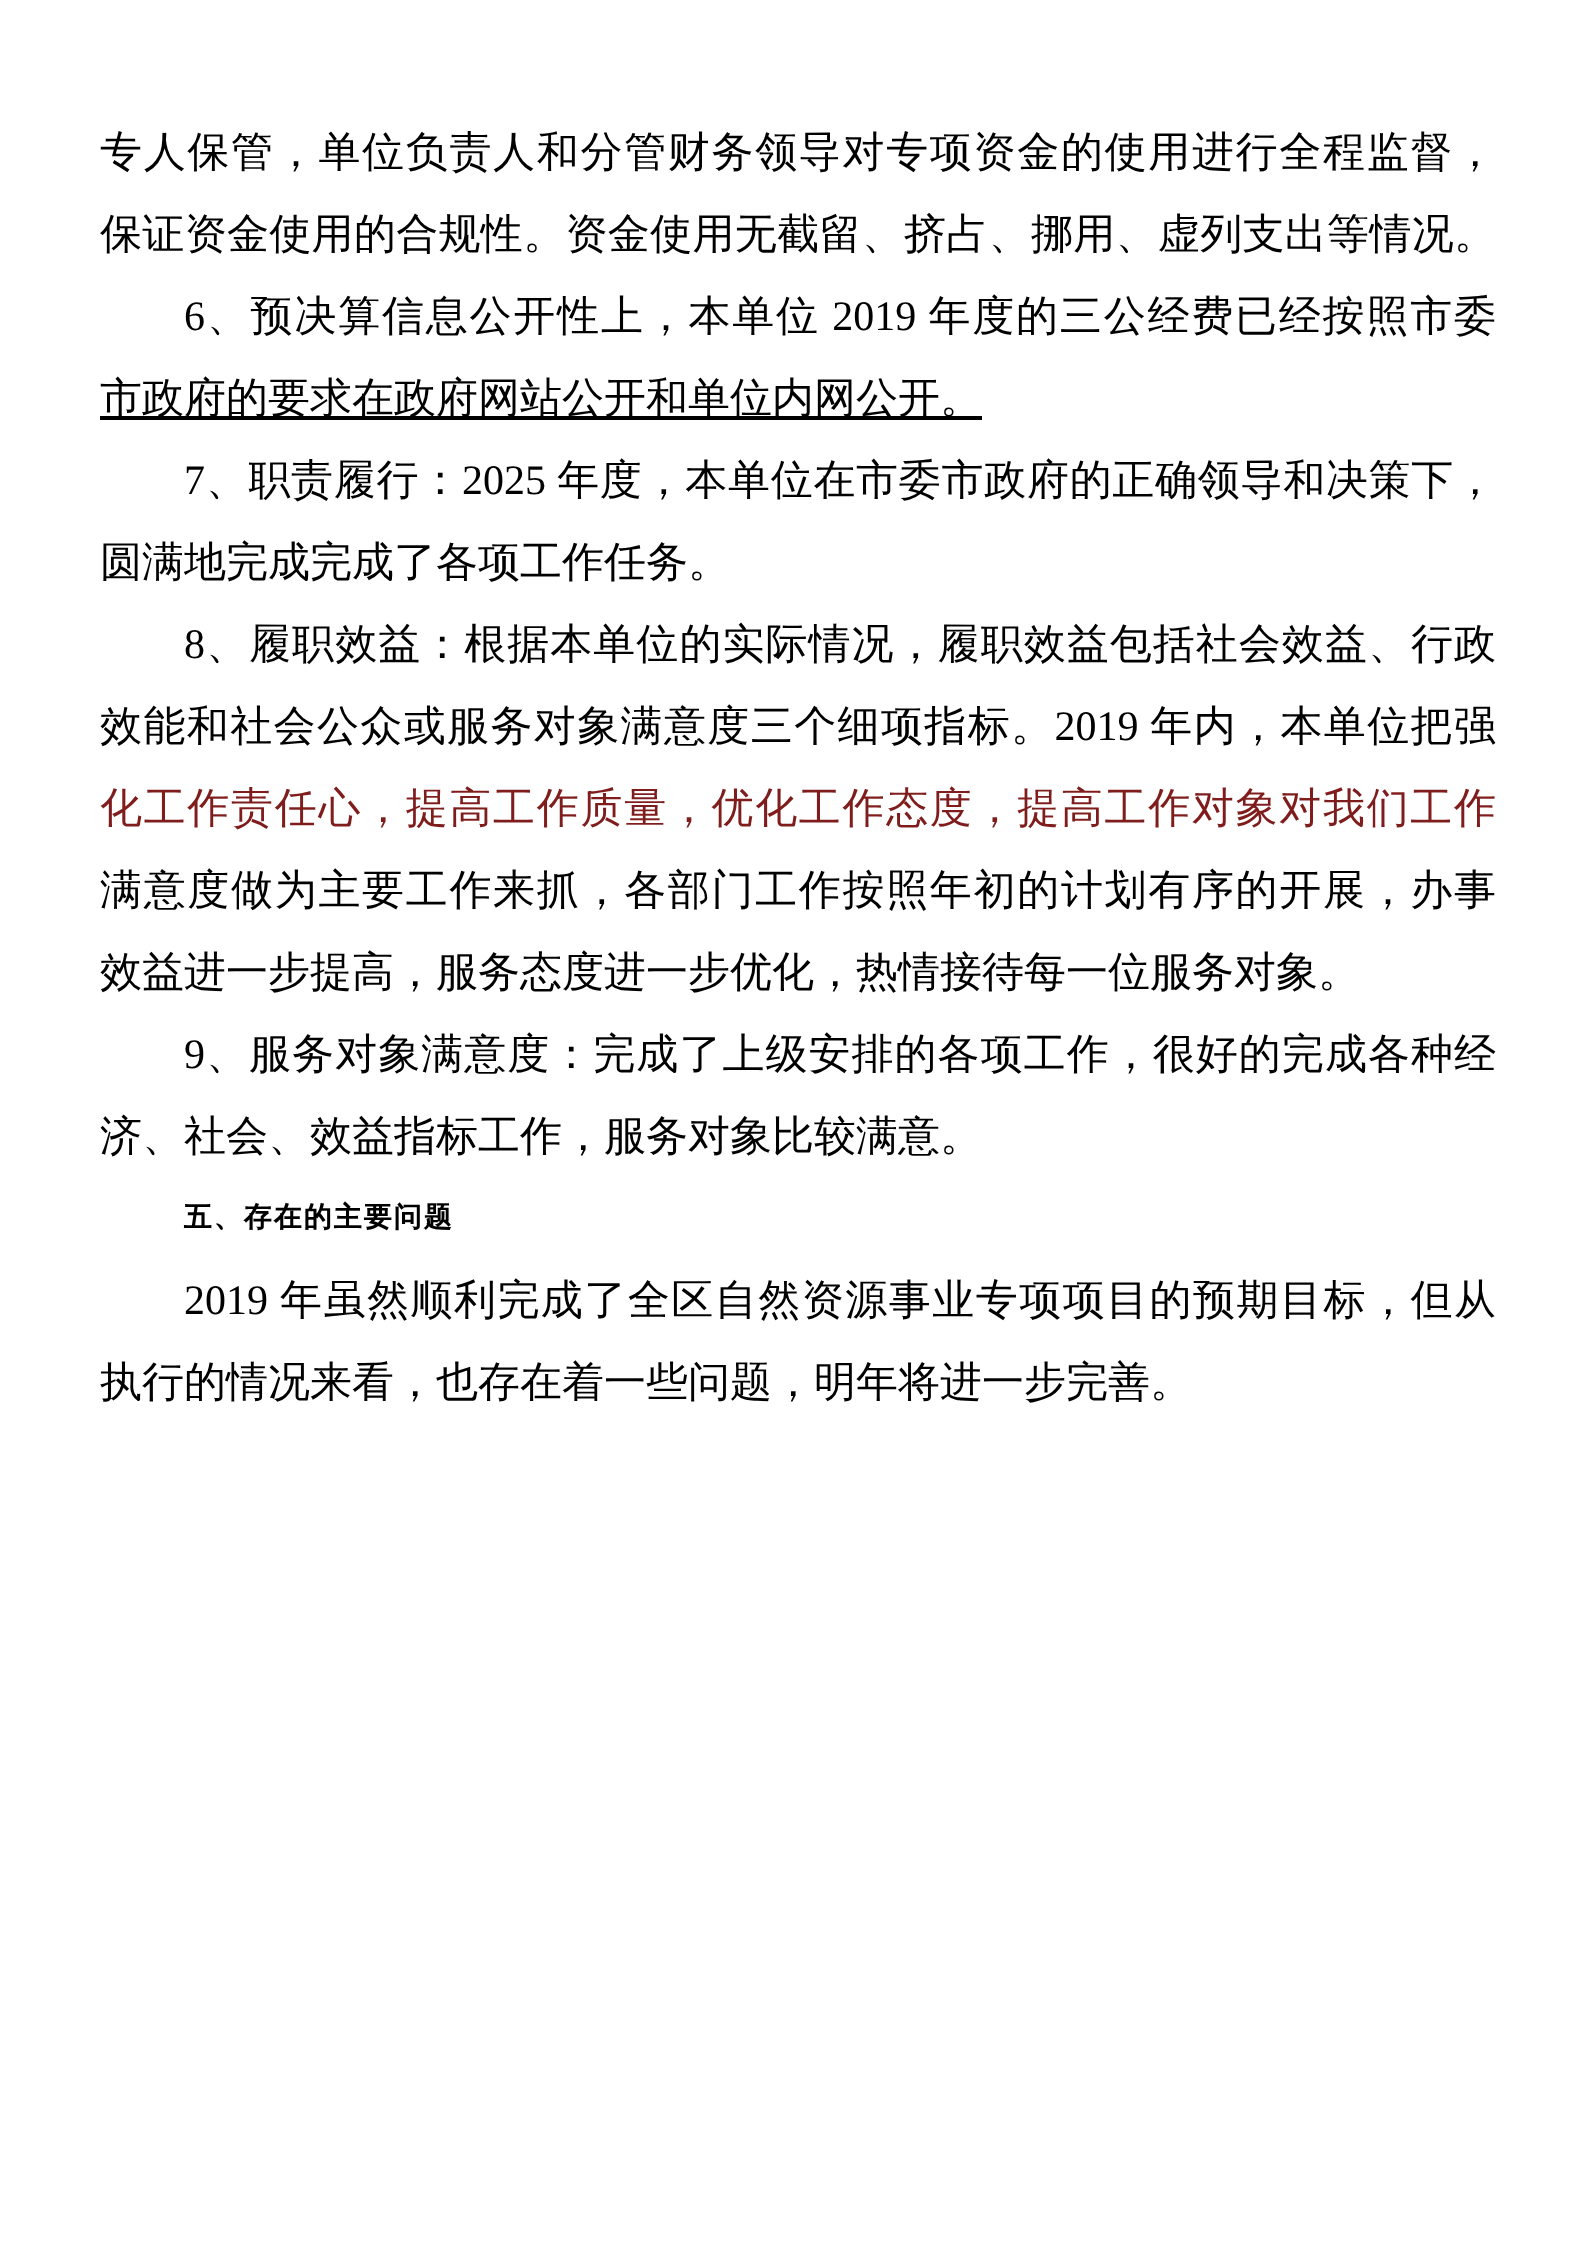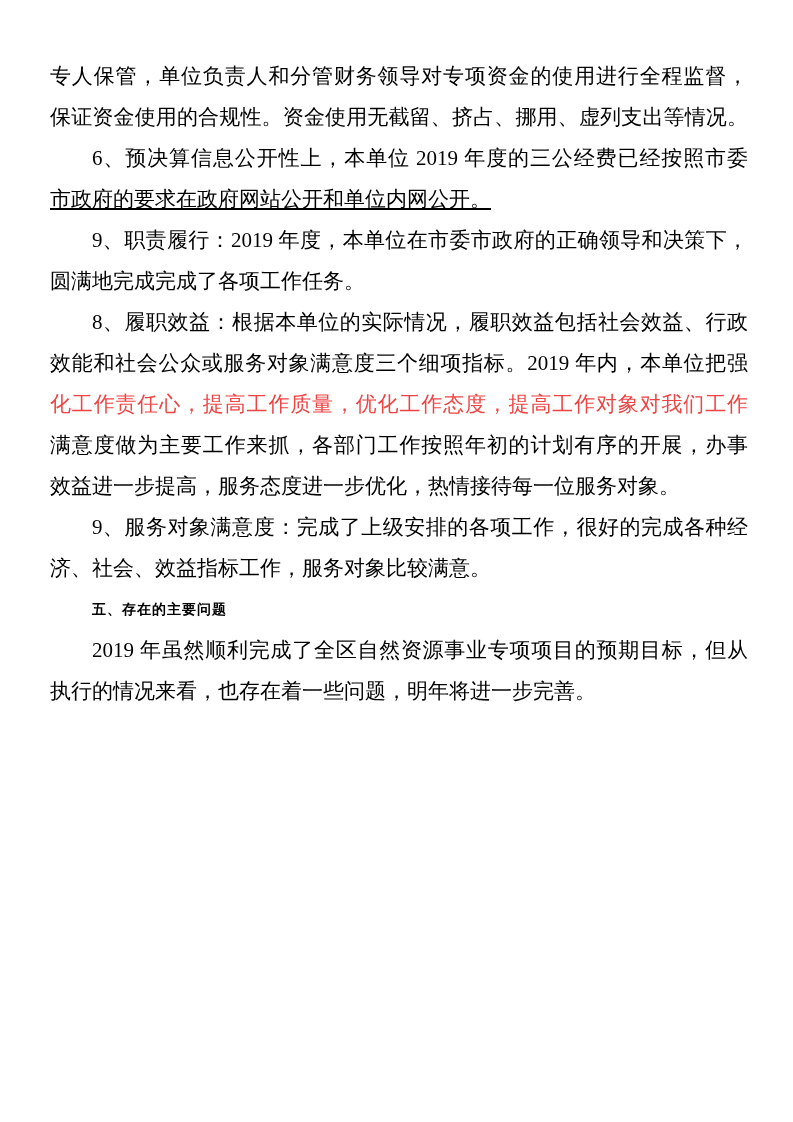--- a/index.html
+++ b/index.html
@@ -58,27 +58,27 @@
   <div class="content" id="doc-content">
       <div class="block paragraph">
         <div class="line stretch" style="color: rgb(0, 0, 0);">专人保管，单位负责人和分管财务领导对专项资金的使用进行全程监督，</div>
         <div class="line stretch" style="color: rgb(0, 0, 0);">保证资金使用的合规性。资金使用无截留、挤占、挪用、虚列支出等情况。</div>
       </div>
       <div class="block paragraph">
         <div class="line indent stretch" style="color: rgb(0, 0, 0);">6、预决算信息公开性上，本单位 2019 年度的三公经费已经按照市委</div>
         <div class="line" style="color: rgb(0, 0, 0); text-decoration: underline;">市政府的要求在政府网站公开和单位内网公开。</div>
       </div>
       <div class="block paragraph">
-        <div class="line indent stretch" style="color: rgb(0, 0, 0);">9、职责履行：2019 年度，本单位在市委市政府的正确领导和决策下，</div>
+        <div class="line indent stretch" style="color: rgb(0, 0, 0);">7、职责履行：2025 年度，本单位在市委市政府的正确领导和决策下，</div>
         <div class="line" style="color: rgb(0, 0, 0);">圆满地完成完成了各项工作任务。</div>
       </div>
       <div class="block paragraph">
         <div class="line indent stretch" style="color: rgb(0, 0, 0);">8、履职效益：根据本单位的实际情况，履职效益包括社会效益、行政</div>
         <div class="line stretch" style="color: rgb(0, 0, 0);">效能和社会公众或服务对象满意度三个细项指标。2019 年内，本单位把强</div>
-        <div class="line stretch" style="color: #ef4444;">化工作责任心，提高工作质量，优化工作态度，提高工作对象对我们工作</div>
+        <div class="line stretch" style="color: #7f1d1d;">化工作责任心，提高工作质量，优化工作态度，提高工作对象对我们工作</div>
         <div class="line stretch" style="color: rgb(0, 0, 0);">满意度做为主要工作来抓，各部门工作按照年初的计划有序的开展，办事</div>
         <div class="line" style="color: rgb(0, 0, 0);">效益进一步提高，服务态度进一步优化，热情接待每一位服务对象。</div>
       </div>
       <div class="block paragraph">
         <div class="line indent stretch" style="color: rgb(0, 0, 0);">9、服务对象满意度：完成了上级安排的各项工作，很好的完成各种经</div>
         <div class="line" style="color: rgb(0, 0, 0);">济、社会、效益指标工作，服务对象比较满意。</div>
       </div>
       <div class="block heading">
         <div class="line indent" style="color: rgb(0, 0, 0);">五、存在的主要问题</div>
       </div>

